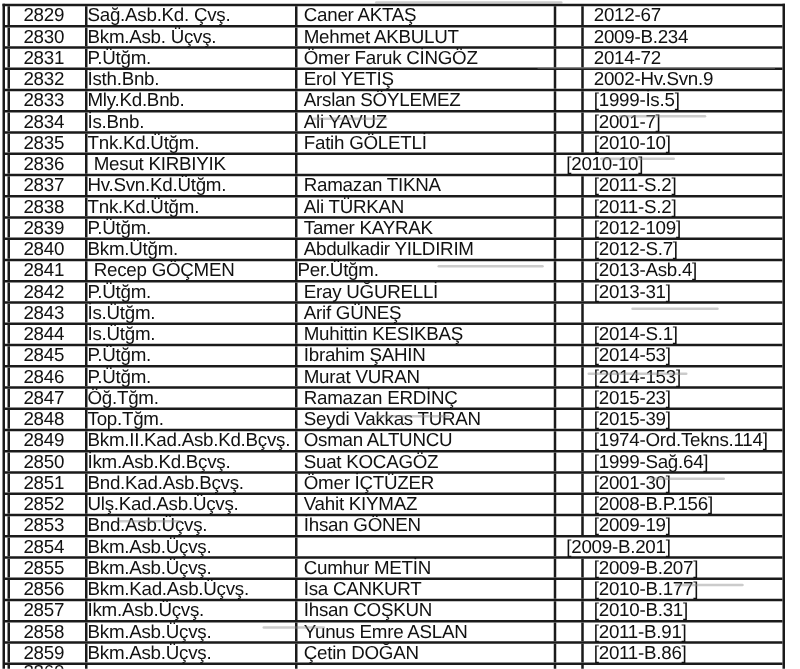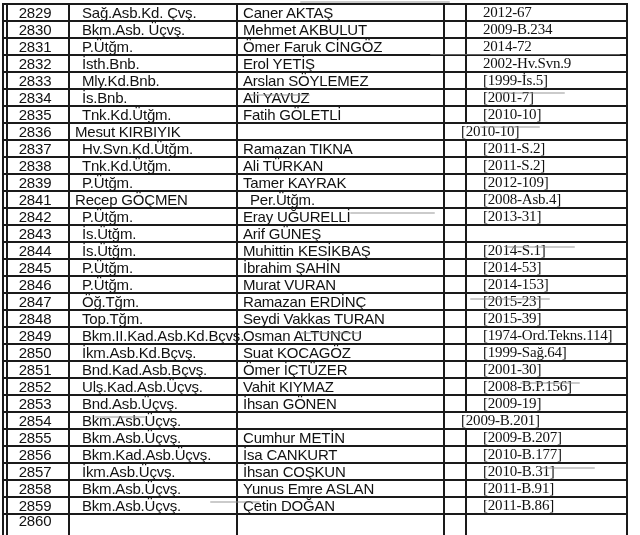--- a/index.html
+++ b/index.html
@@ -31,23 +31,23 @@
   .cell {
     box-sizing:border-box;
     border-right:2px solid var(--line,#1a1a1a);
     display:flex; align-items:center;
     font-size:15px; line-height:15px;
     white-space:nowrap; overflow:visible;
     letter-spacing:-0.2px;
   }
   .cell.year { border-right:none; }
   .cell.num  { justify-content:center; padding-right:6px; }
-  .cell.rank { padding-left:12px; }
+  .cell.rank { padding-left:0; }
   .cell.name { padding-left:5px; }
-  .cell.year { padding-left:16px;font-family:Liberation Serif, serif; }
+  .cell.year { padding-left:8px; }
   .row.partial .cell { align-items:flex-start; line-height:12px; }
   
   .sm {
     position:absolute; height:2px; background:#8b8b8b;
     opacity:.45; border-radius:2px; pointer-events:none;
   }
 </style>
 </head>
 <body>
 
@@ -136,25 +136,33 @@
       <div class="row">
     <div class="cell stub"></div>
     <div class="cell num">2839</div>
     <div class="cell rank">P.Ütğm.</div>
     <div class="cell name">Tamer KAYRAK</div>
     <div class="cell gap"></div>
     <div class="cell year">[2012-109]</div>
   </div>
       <div class="row">
     <div class="cell stub"></div>
+    <div class="cell num">2840</div>
+    <div class="cell rank">Bkm.Ütğm.</div>
+    <div class="cell name">Abdulkadir YILDIRIM</div>
+    <div class="cell gap"></div>
+    <div class="cell year">[2012-S.7]</div>
+  </div>
+      <div class="row">
+    <div class="cell stub"></div>
     <div class="cell num">2841</div>
     <div class="cell name">Recep GÖÇMEN</div>
     <div class="cell rank">Per.Ütğm.</div>
     <div class="cell gap"></div>
-    <div class="cell year">[2008-Asb.4]</div>
+    <div class="cell year">[2013-Asb.4]</div>
   </div>
       <div class="row">
     <div class="cell stub"></div>
     <div class="cell num">2842</div>
     <div class="cell rank">P.Ütğm.</div>
     <div class="cell name">Eray UĞURELLİ</div>
     <div class="cell gap"></div>
     <div class="cell year">[2013-31]</div>
   </div>
       <div class="row">

